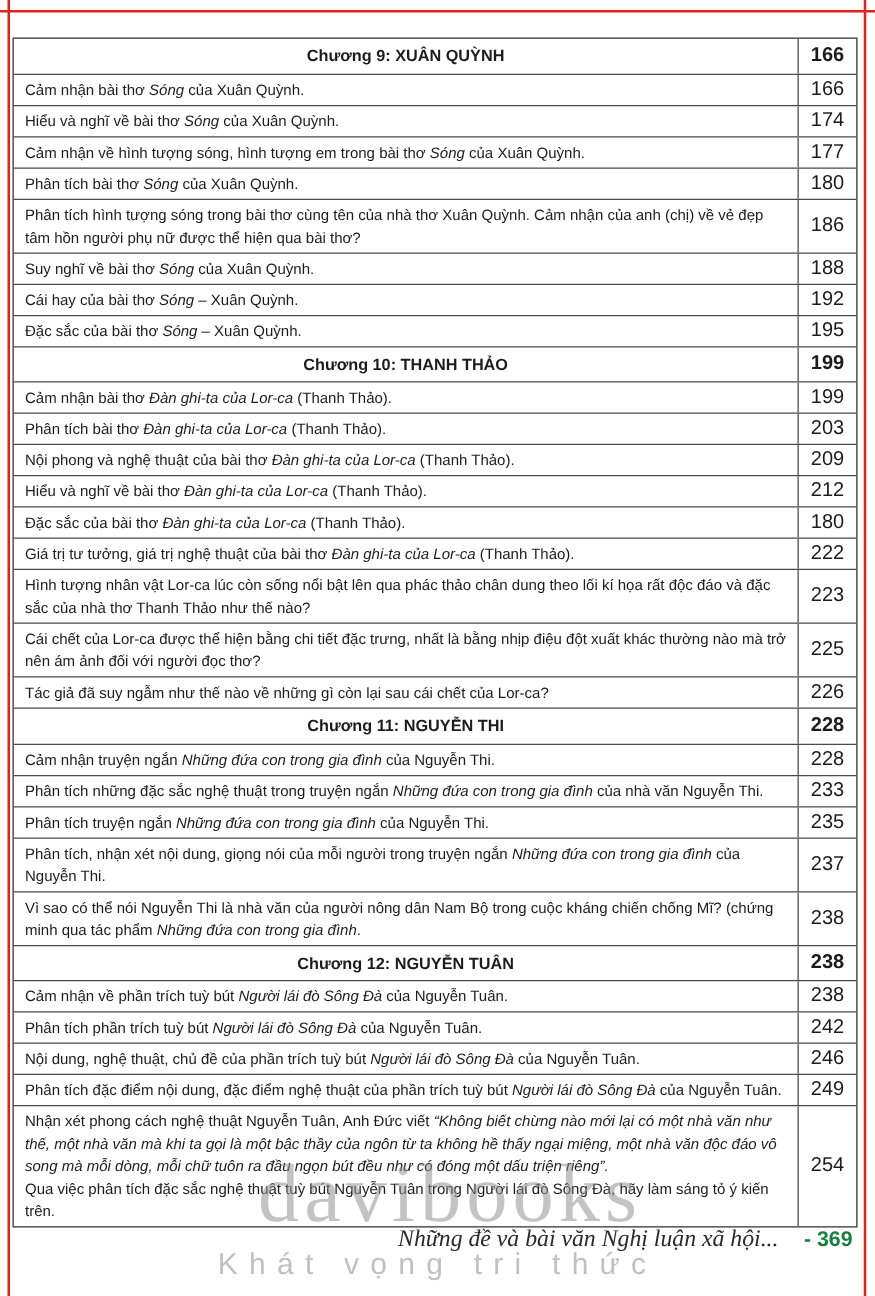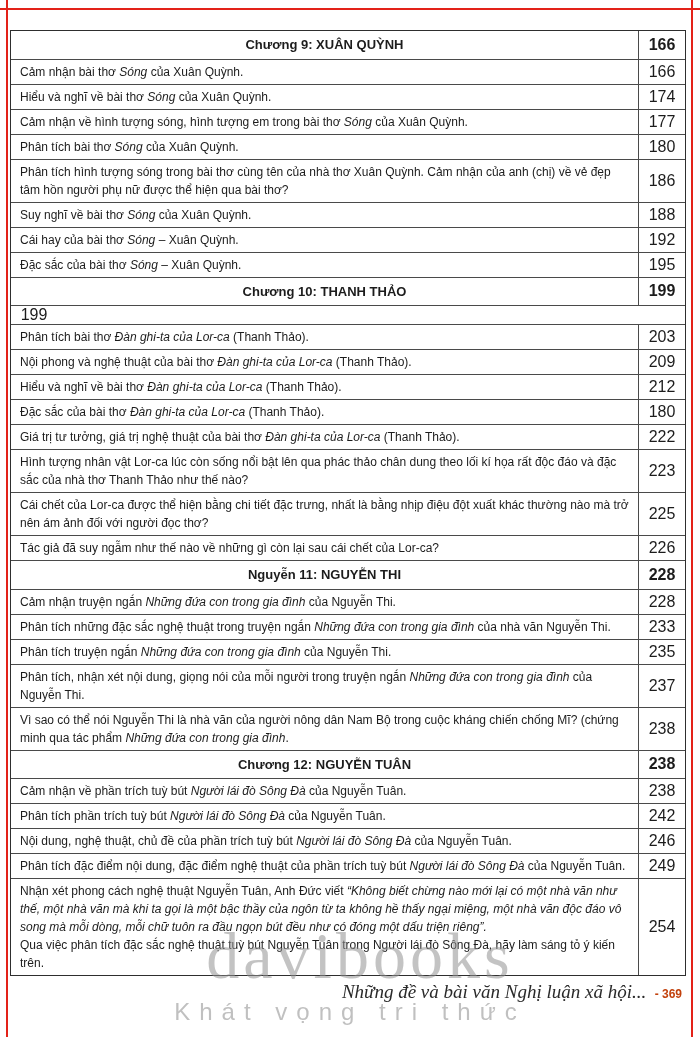--- a/index.html
+++ b/index.html
@@ -47,21 +47,21 @@
   }
   .footer{
     position:absolute;right:18px;top:981px;white-space:nowrap;
     text-align:right;
   }
   .f-italic{
     font-family:"Liberation Serif","DejaVu Serif",serif;
     font-style:italic;font-size:19px;color:#2a2a2a;
   }
   .f-page{
-    font-weight:bold;font-size:12px;color:#c2410c;margin-left:4px;
+    font-weight:bold;font-size:17px;color:#15803d;margin-left:16px;
   }
 </style>
 </head>
 <body>
 
 <div class="page">
   <div class="red-line top"></div>
   <div class="red-line left"></div>
   <div class="red-line right"></div>
 
@@ -100,20 +100,21 @@
       </div>
       <div class="row entry">
         <div class="cell text"><span>Đặc sắc của bài thơ </span><span style="font-style: italic;">Sóng</span><span> – Xuân Quỳnh.</span></div>
         <div class="cell page">195</div>
       </div>
       <div class="row chapter">
         <div class="cell text"><span>Chương 10: THANH THẢO</span></div>
         <div class="cell page">199</div>
       </div>
       <div class="row entry">
+        <div class="cell text"><span>Cảm nhận bài thơ </span><span style="font-style: italic;">Đàn ghi-ta của Lor-ca</span><span> (Thanh Thảo).</span></div>
         <div class="cell page">199</div>
       </div>
       <div class="row entry">
         <div class="cell text"><span>Phân tích bài thơ </span><span style="font-style: italic;">Đàn ghi-ta của Lor-ca</span><span> (Thanh Thảo).</span></div>
         <div class="cell page">203</div>
       </div>
       <div class="row entry">
         <div class="cell text"><span>Nội phong và nghệ thuật của bài thơ </span><span style="font-style: italic;">Đàn ghi-ta của Lor-ca</span><span> (Thanh Thảo).</span></div>
         <div class="cell page">209</div>
       </div>
@@ -135,21 +136,21 @@
       </div>
       <div class="row entry">
         <div class="cell text"><span>Cái chết của Lor-ca được thể hiện bằng chi tiết đặc trưng, nhất là bằng nhịp điệu đột xuất khác thường nào mà trở nên ám ảnh đối với người đọc thơ?</span></div>
         <div class="cell page">225</div>
       </div>
       <div class="row entry">
         <div class="cell text"><span>Tác giả đã suy ngẫm như thế nào về những gì còn lại sau cái chết của Lor-ca?</span></div>
         <div class="cell page">226</div>
       </div>
       <div class="row chapter">
-        <div class="cell text"><span>Nguyễn 11: NGUYỄN THI</span></div>
+        <div class="cell text"><span>Chương 11: NGUYỄN THI</span></div>
         <div class="cell page">228</div>
       </div>
       <div class="row entry">
         <div class="cell text"><span>Cảm nhận truyện ngắn </span><span style="font-style: italic;">Những đứa con trong gia đình</span><span> của Nguyễn Thi.</span></div>
         <div class="cell page">228</div>
       </div>
       <div class="row entry">
         <div class="cell text"><span>Phân tích những đặc sắc nghệ thuật trong truyện ngắn </span><span style="font-style: italic;">Những đứa con trong gia đình</span><span> của nhà văn Nguyễn Thi.</span></div>
         <div class="cell page">233</div>
       </div>

